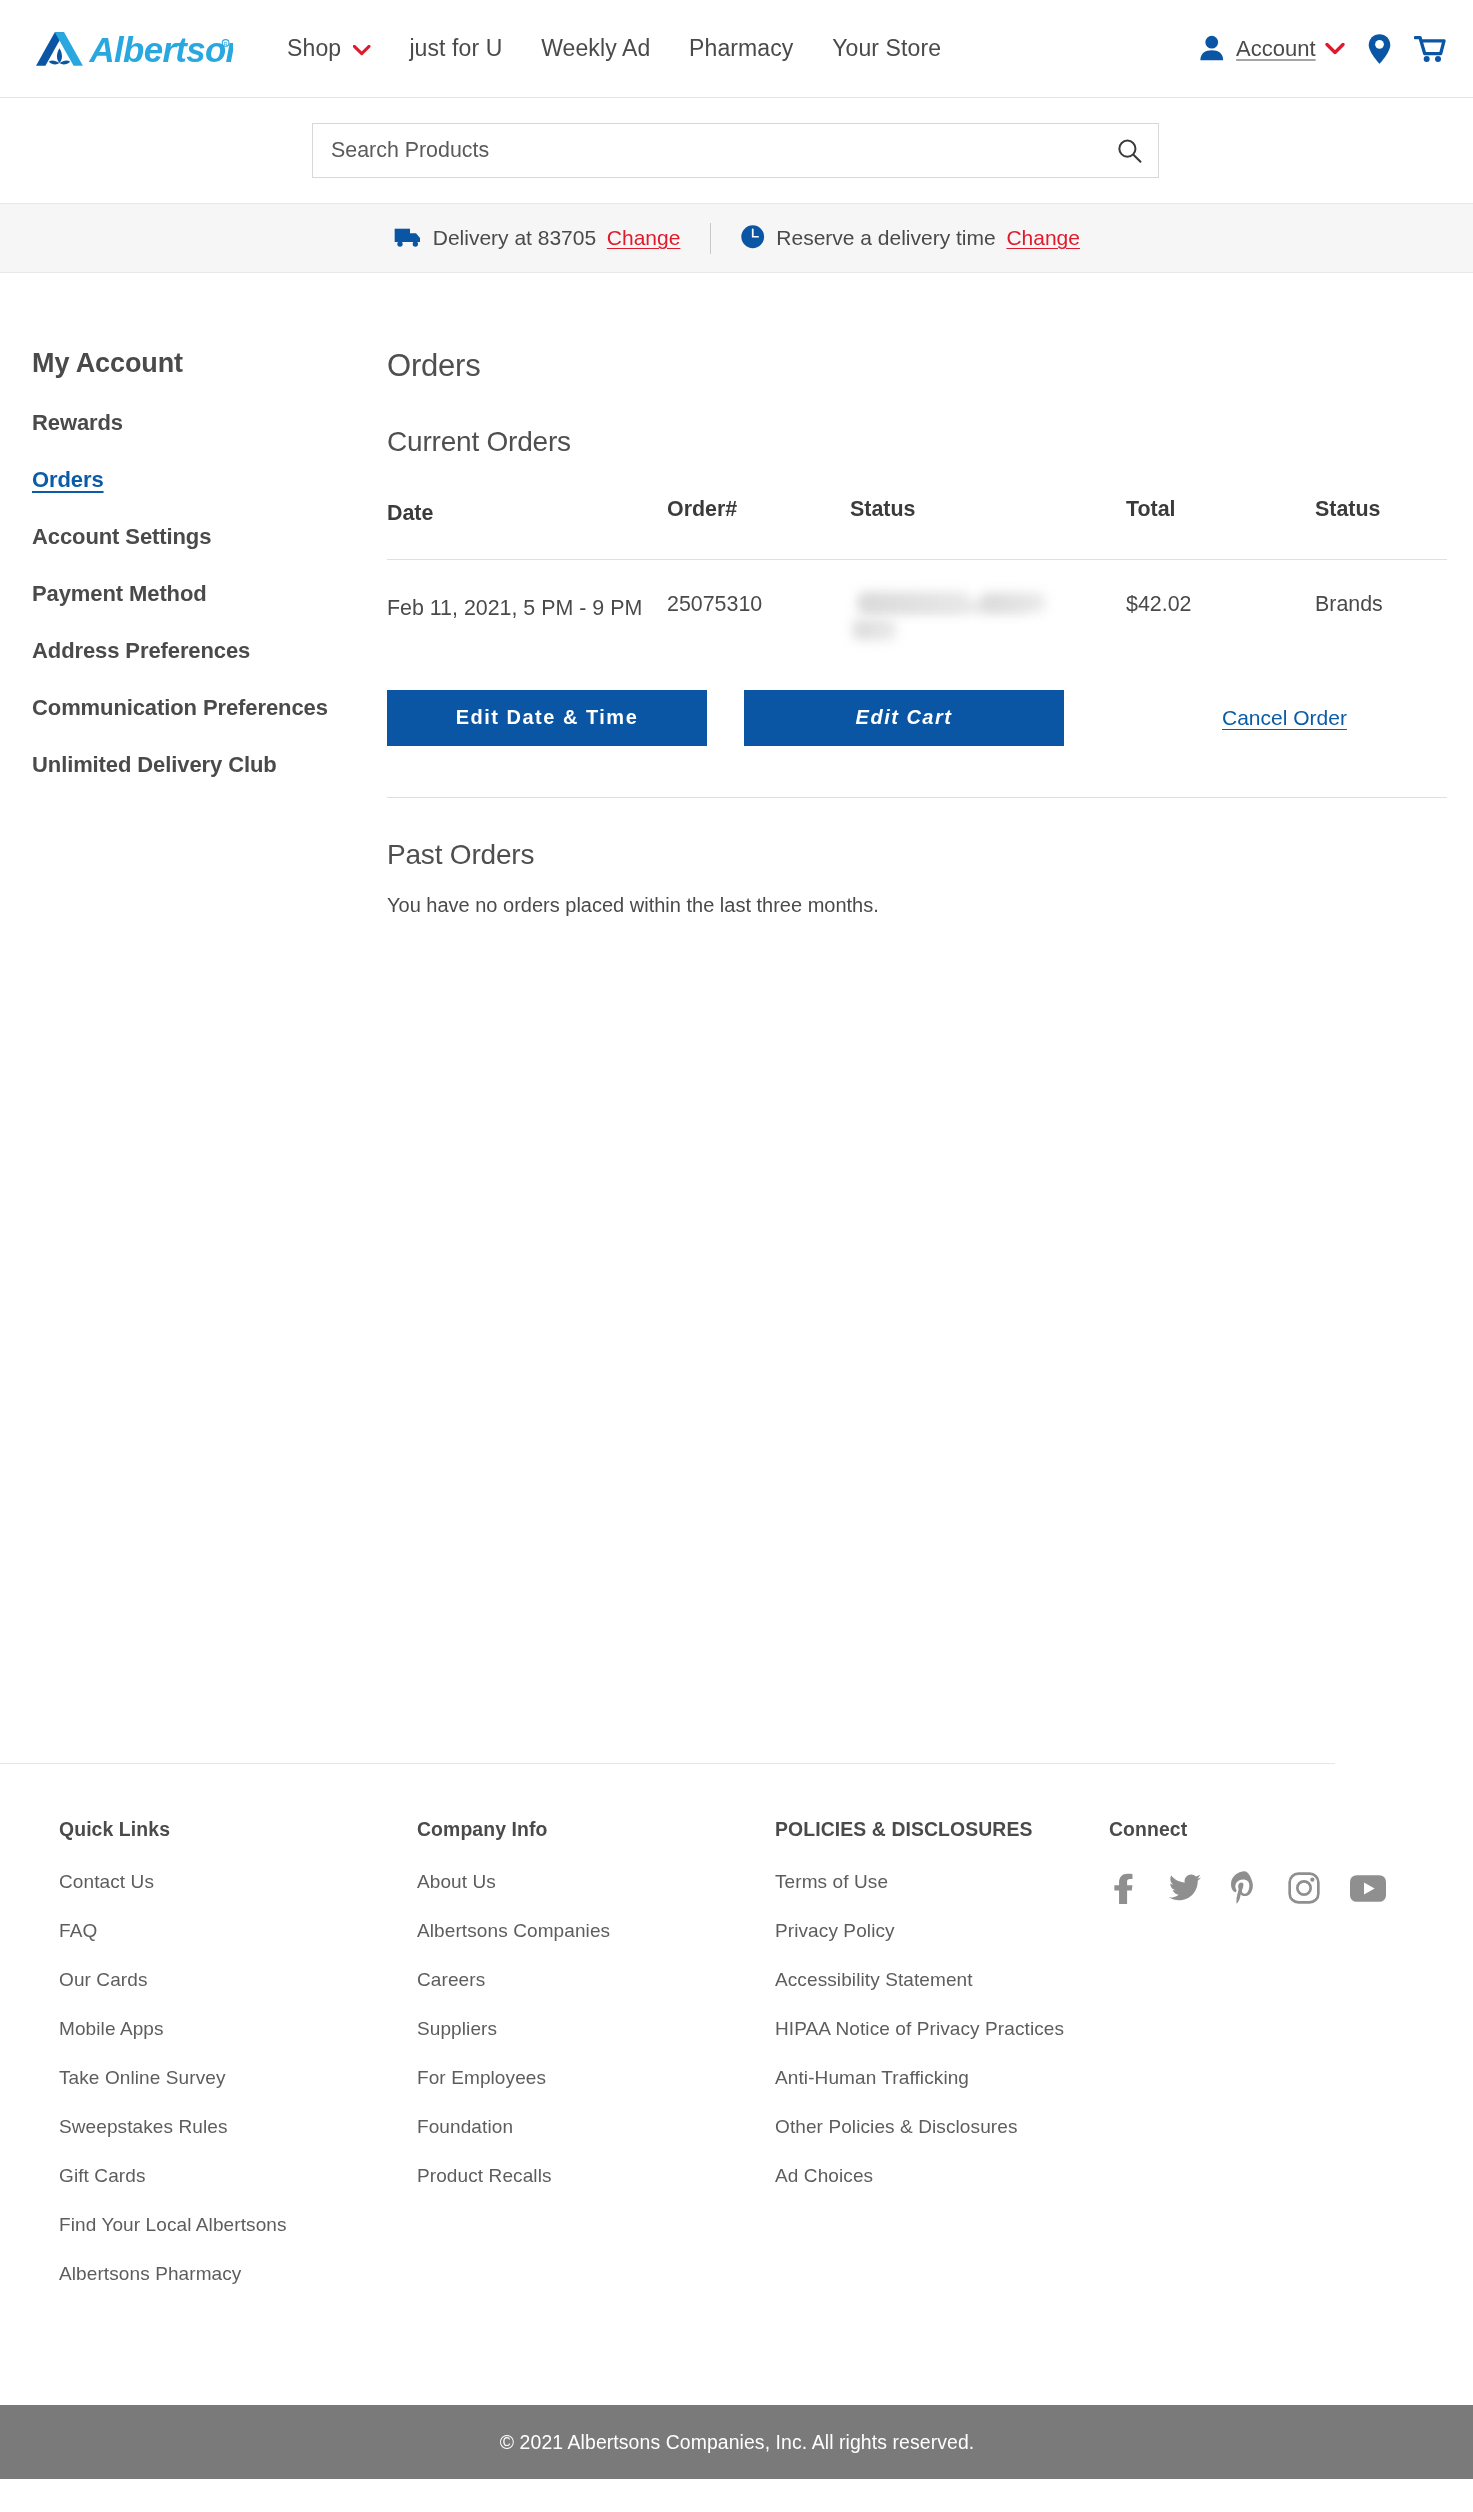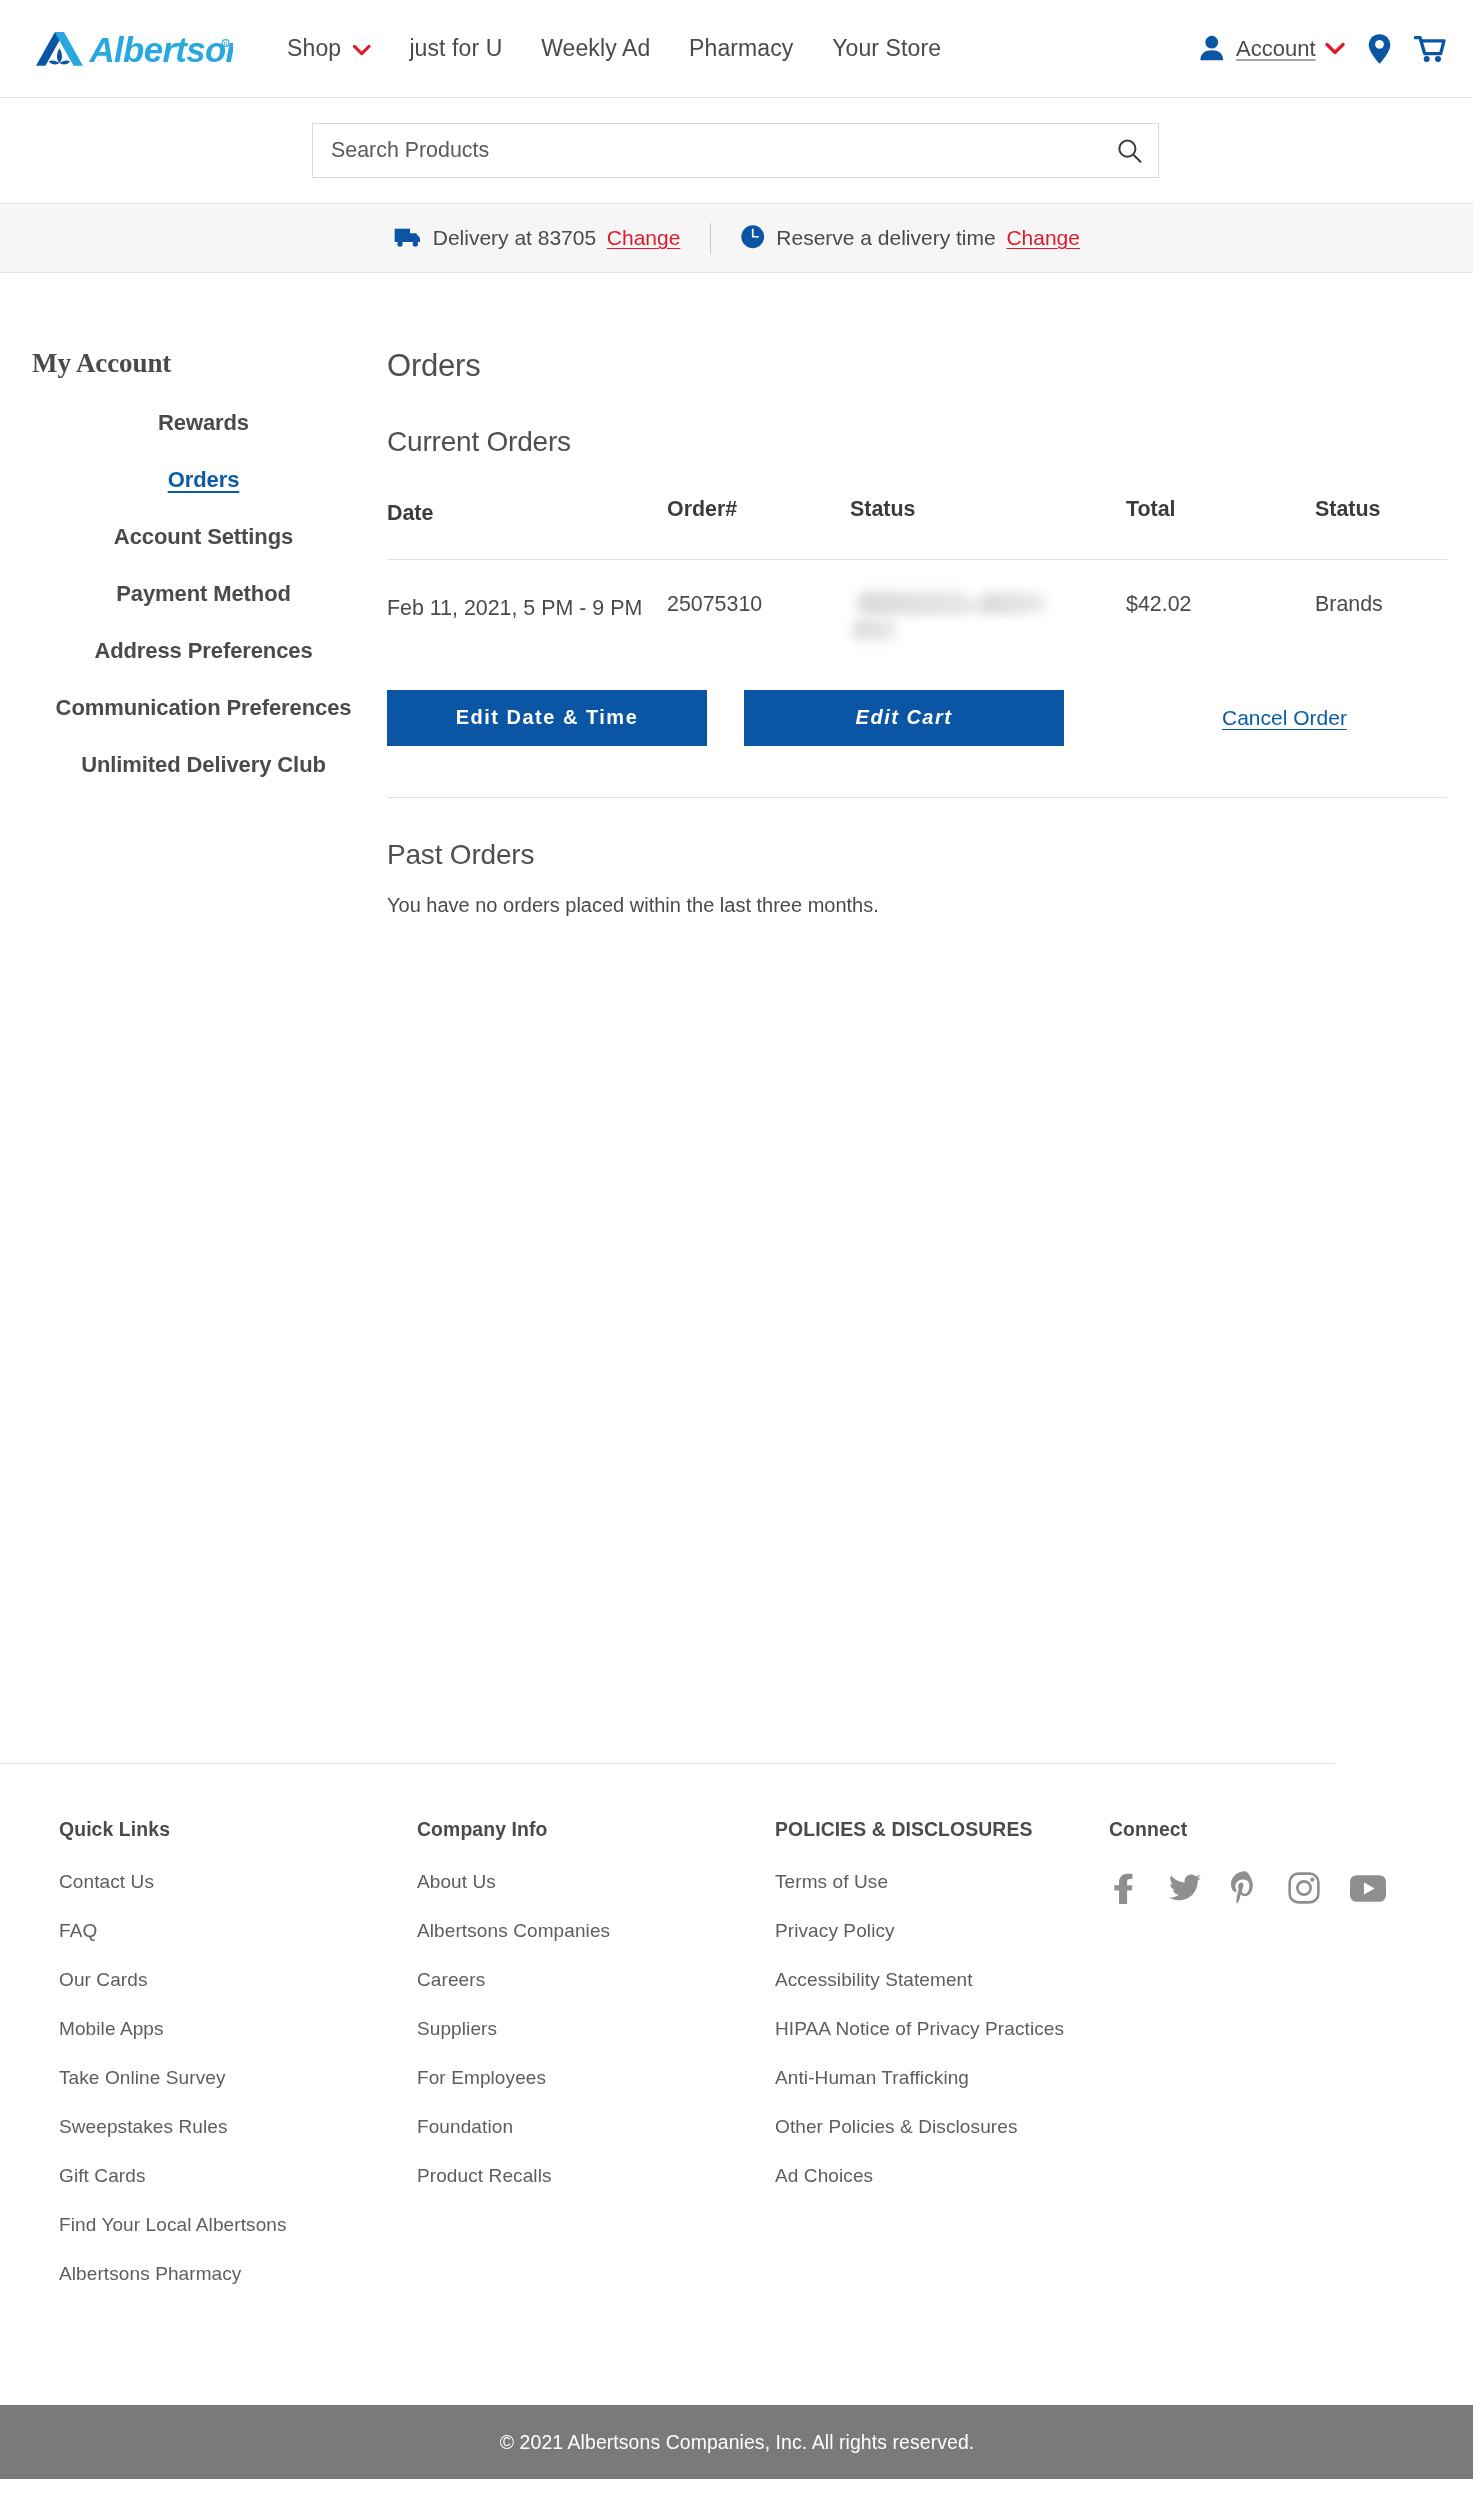--- a/index.html
+++ b/index.html
@@ -77,24 +77,24 @@
     display:flex; align-items:center; justify-content:center;
   }
   .dseg { display:flex; align-items:center; gap:10.7px; }
   .dtext { font-size: 21px; color:#4a4a4a; white-space:nowrap; }
   .dchange {
     font-size: 21px; color:#e01a2b; text-decoration:underline;
     text-underline-offset:3.3px; text-decoration-thickness:1.3px; white-space:nowrap;
   }
   .dsep { width:0.7px; height:31px; background:#c9c9c9; margin: 0 29.5px; }
   .sidebar-inner { position:absolute; top: 348px; left: 32px; width: 343px; }
-  .sb-title { font-size: 27px; font-weight:700; color:#4a4a4a; letter-spacing:-0.1px;font-family:Liberation Serif, serif; }
+  .sb-title { font-size: 27px; font-weight:700; color:#4a4a4a; letter-spacing:-0.1px; }
   .sb-item {
     display:block; font-size: 22px; font-weight:700; color:#4a4a4a;
-    text-decoration:none; margin-top: 31px; letter-spacing:-0.1px;text-align:center;
+    text-decoration:none; margin-top: 31px; letter-spacing:-0.1px;
   }
   .sb-item.active {
     color:#0a5ca8; text-decoration:underline;
     text-underline-offset: 4px; text-decoration-thickness: 2px;
   }
 
   .main { position:absolute; top: 348px; left: 387px; width: 1060px; }
   .page-title { font-size: 31px; color:#4f4f4f; font-weight:400; letter-spacing:-0.2px; }
   .section-title { font-size: 28px; color:#4f4f4f; font-weight:400; margin-top: 42px; letter-spacing:-0.2px; }
 

